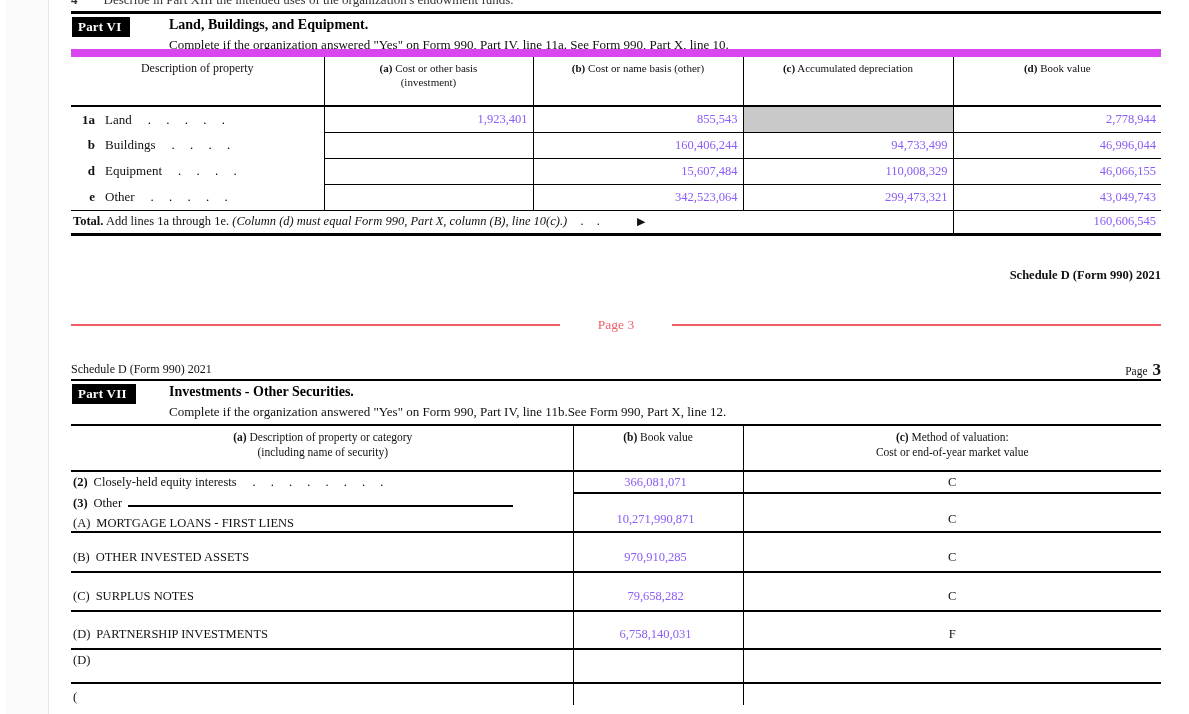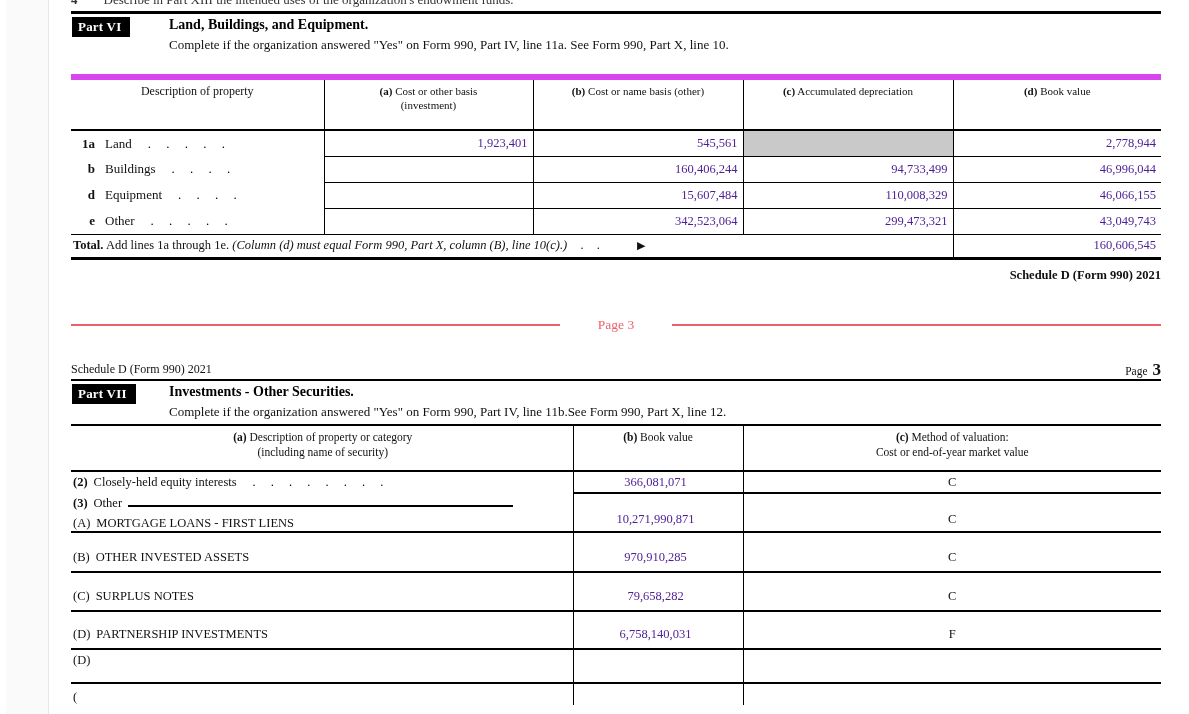--- a/index.html
+++ b/index.html
@@ -17,39 +17,39 @@
   
   .part-badge{position:absolute;left:1px;background:#000;color:#fff;font-weight:bold;
               font-size:13px;padding:2px 9px 2px 6px;letter-spacing:.2px;}
   .part-title{position:absolute;left:98px;font-weight:bold;font-size:14px;color:#000;}
   .part-sub{position:absolute;left:98px;font-size:13px;color:#111;}
 
   table{border-collapse:collapse;table-layout:fixed;}
   td{padding:0;overflow:hidden;}
 
   
-  .t6{position:absolute;top:74px;left:0;width:1090px;border-top:6px solid #d946ef;border-bottom:3px solid #000;}
+  .t6{position:absolute;top:49px;left:0;width:1090px;border-top:8px solid #d946ef;border-bottom:3px solid #000;}
   .t6 .h6 td{border-bottom:2px solid #000;vertical-align:top;text-align:center;font-size:11px;padding-top:4px;line-height:14px;}
   .t6 .h6 .desc-h{font-size:12px;}
   .t6 .desc-col{border-right:1px solid #000;}
   .t6 .vcell{border:1px solid #000;text-align:right;padding-right:5px;font-size:12.5px;}
   .t6 .vcell.last{border-right:0;}
   .t6 .r6{height:26px;}
   .t6 .r6 .desc-col{border-top:0;border-bottom:0;font-size:13px;}
   .t6 .num{display:inline-block;width:24px;text-align:right;font-weight:bold;margin-right:10px;}
   .dots{word-spacing:12px;margin-left:16px;color:#000;}
   .t6 .shade{background:#c9c9c9;}
   .t6 .total-row{height:24px;}
   .t6 .tot-cell{border-top:1px solid #000;font-size:12.5px;padding-left:2px;white-space:nowrap;}
   .t6 .tot-cell .it{font-style:italic;}
   .t6 .tot-cell .arrow{margin-left:34px;font-size:11px;}
   .t6 .tot-cell .tdots{word-spacing:10px;margin-left:10px;}
   .t6 .totv{border-top:1px solid #000;border-left:1px solid #000;text-align:right;padding-right:5px;font-size:12.5px;}
 
-  .blue{color:#4c1d95;}
+  .blue{color:#8b5cf6;}
 
   .sched-footer{position:absolute;top:268px;left:0;width:100%;text-align:right;font-weight:bold;font-size:12.5px;}
 
   
   .pagebreak{position:absolute;top:317px;left:0;width:100%;display:flex;align-items:center;
              color:#ee5f68;font-size:13.5px;}
   .pagebreak .line{flex:1;border-top:2px solid #ee5f68;}
   .pagebreak .lbl{padding:0 38px;}
 
   
@@ -109,21 +109,21 @@
           <tr class="h6" style="height:53px;">
         <td class="desc-h desc-col">Description of property</td>
         <td class="desc-col"><b>(a)</b> <span>Cost or other basis</span><br><span>(investment)</span></td>
         <td class="desc-col"><b>(b)</b> <span>Cost or name basis (other)</span></td>
         <td class="desc-col"><b>(c)</b> <span>Accumulated depreciation</span></td>
         <td><b>(d)</b> <span>Book value</span></td>
       </tr>
       <tr class="r6">
         <td class="desc-col"><span class="num">1a</span><span>Land</span><span class="dots">. . . . .</span></td>
         <td class="vcell blue">1,923,401</td>
-        <td class="vcell blue">545,561</td>
+        <td class="vcell blue">855,543</td>
         <td class="vcell shade"></td>
         <td class="vcell blue last">2,778,944</td>
       </tr>
       <tr class="r6">
         <td class="desc-col"><span class="num">b</span><span>Buildings</span><span class="dots">. . . .</span></td>
         <td class="vcell"></td>
         <td class="vcell blue">160,406,244</td>
         <td class="vcell blue">94,733,499</td>
         <td class="vcell blue last">46,996,044</td>
       </tr>

